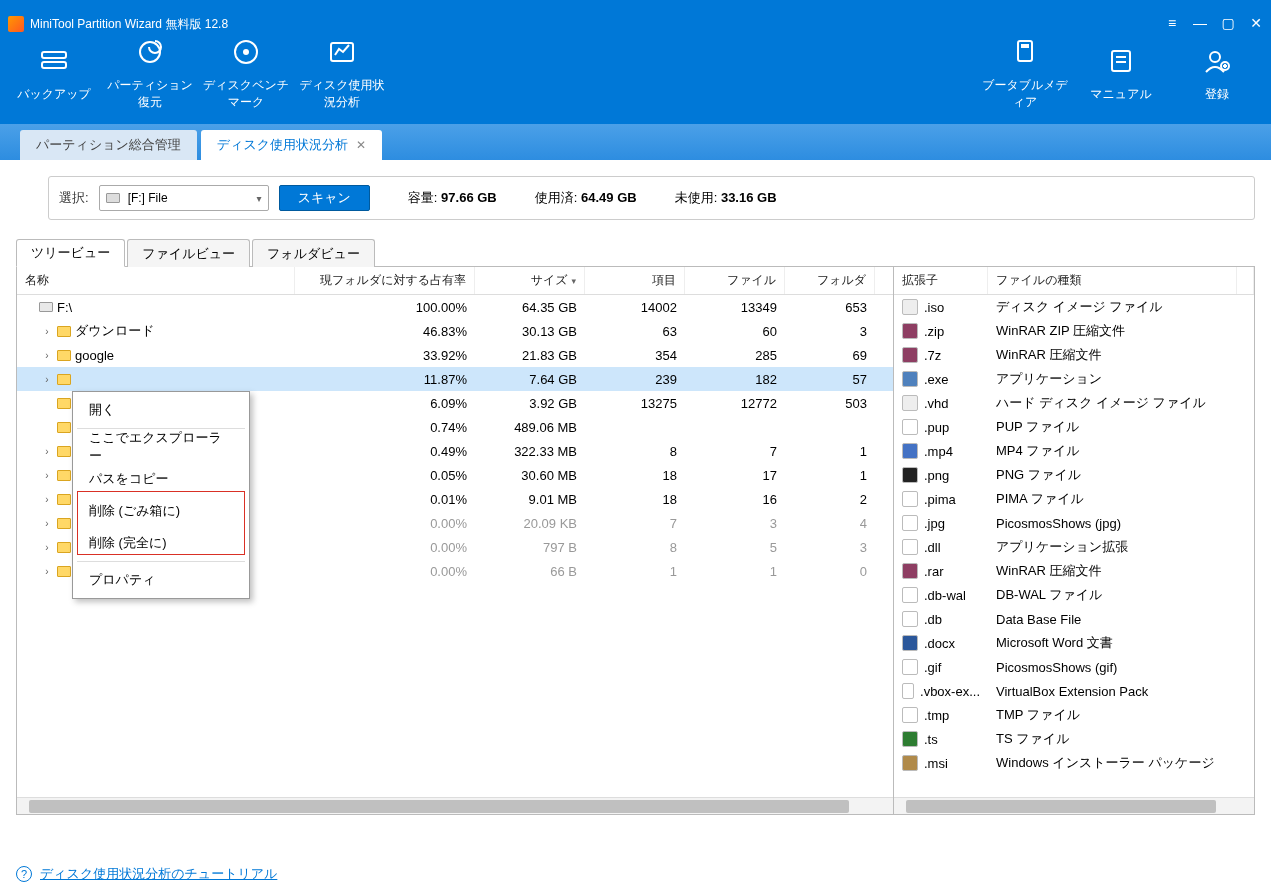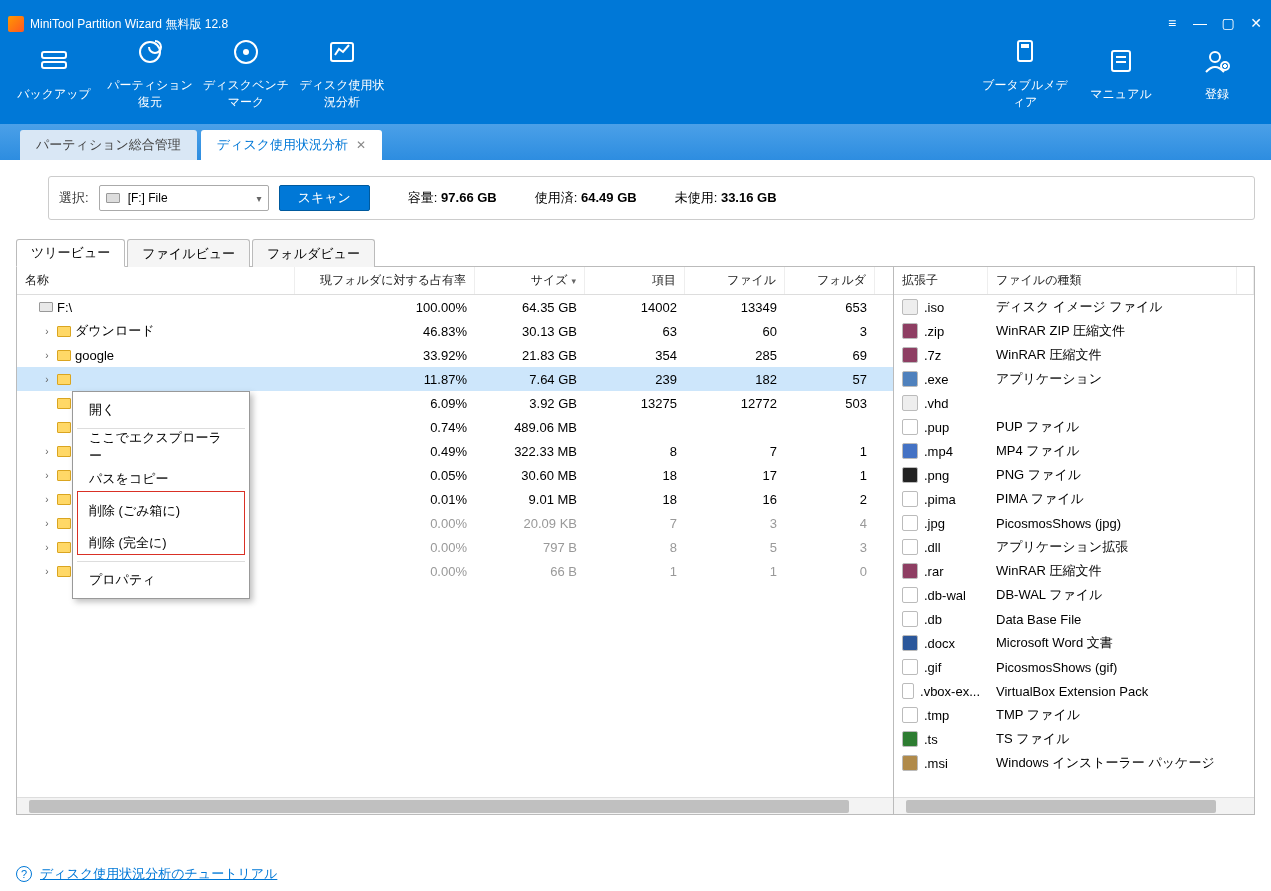--- a/index.html
+++ b/index.html
@@ -431,20 +431,21 @@
               <span class="ext-ico" style="background:#4f81bd;border:1px solid #bbb;margin-right:6px;"></span>
               <span>.exe</span>
             </div>
             <div class="td c2">アプリケーション</div>
           </div>
           <div class="row">
             <div class="td c1">
               <span class="ext-ico" style="background:#eee;border:1px solid #bbb;margin-right:6px;"></span>
               <span>.vhd</span>
             </div>
+            <div class="td c2">ハード ディスク イメージ ファイル</div>
           </div>
           <div class="row">
             <div class="td c1">
               <span class="ext-ico" style="background:#fff;border:1px solid #bbb;margin-right:6px;"></span>
               <span>.pup</span>
             </div>
             <div class="td c2">PUP ファイル</div>
           </div>
           <div class="row">
             <div class="td c1">

